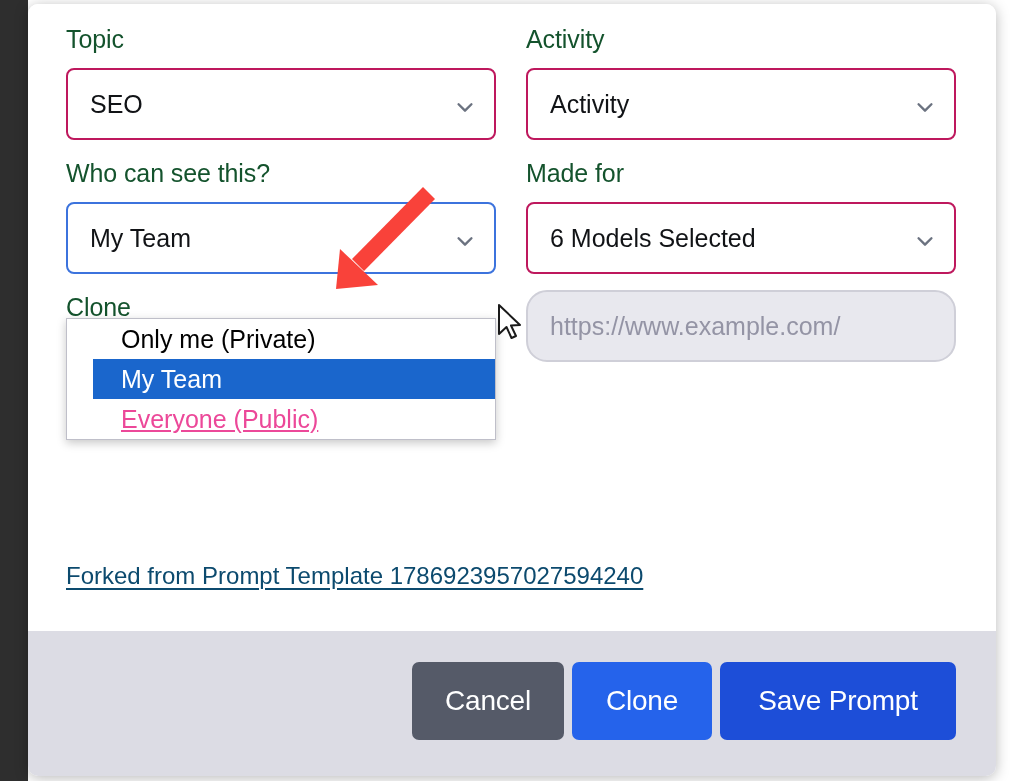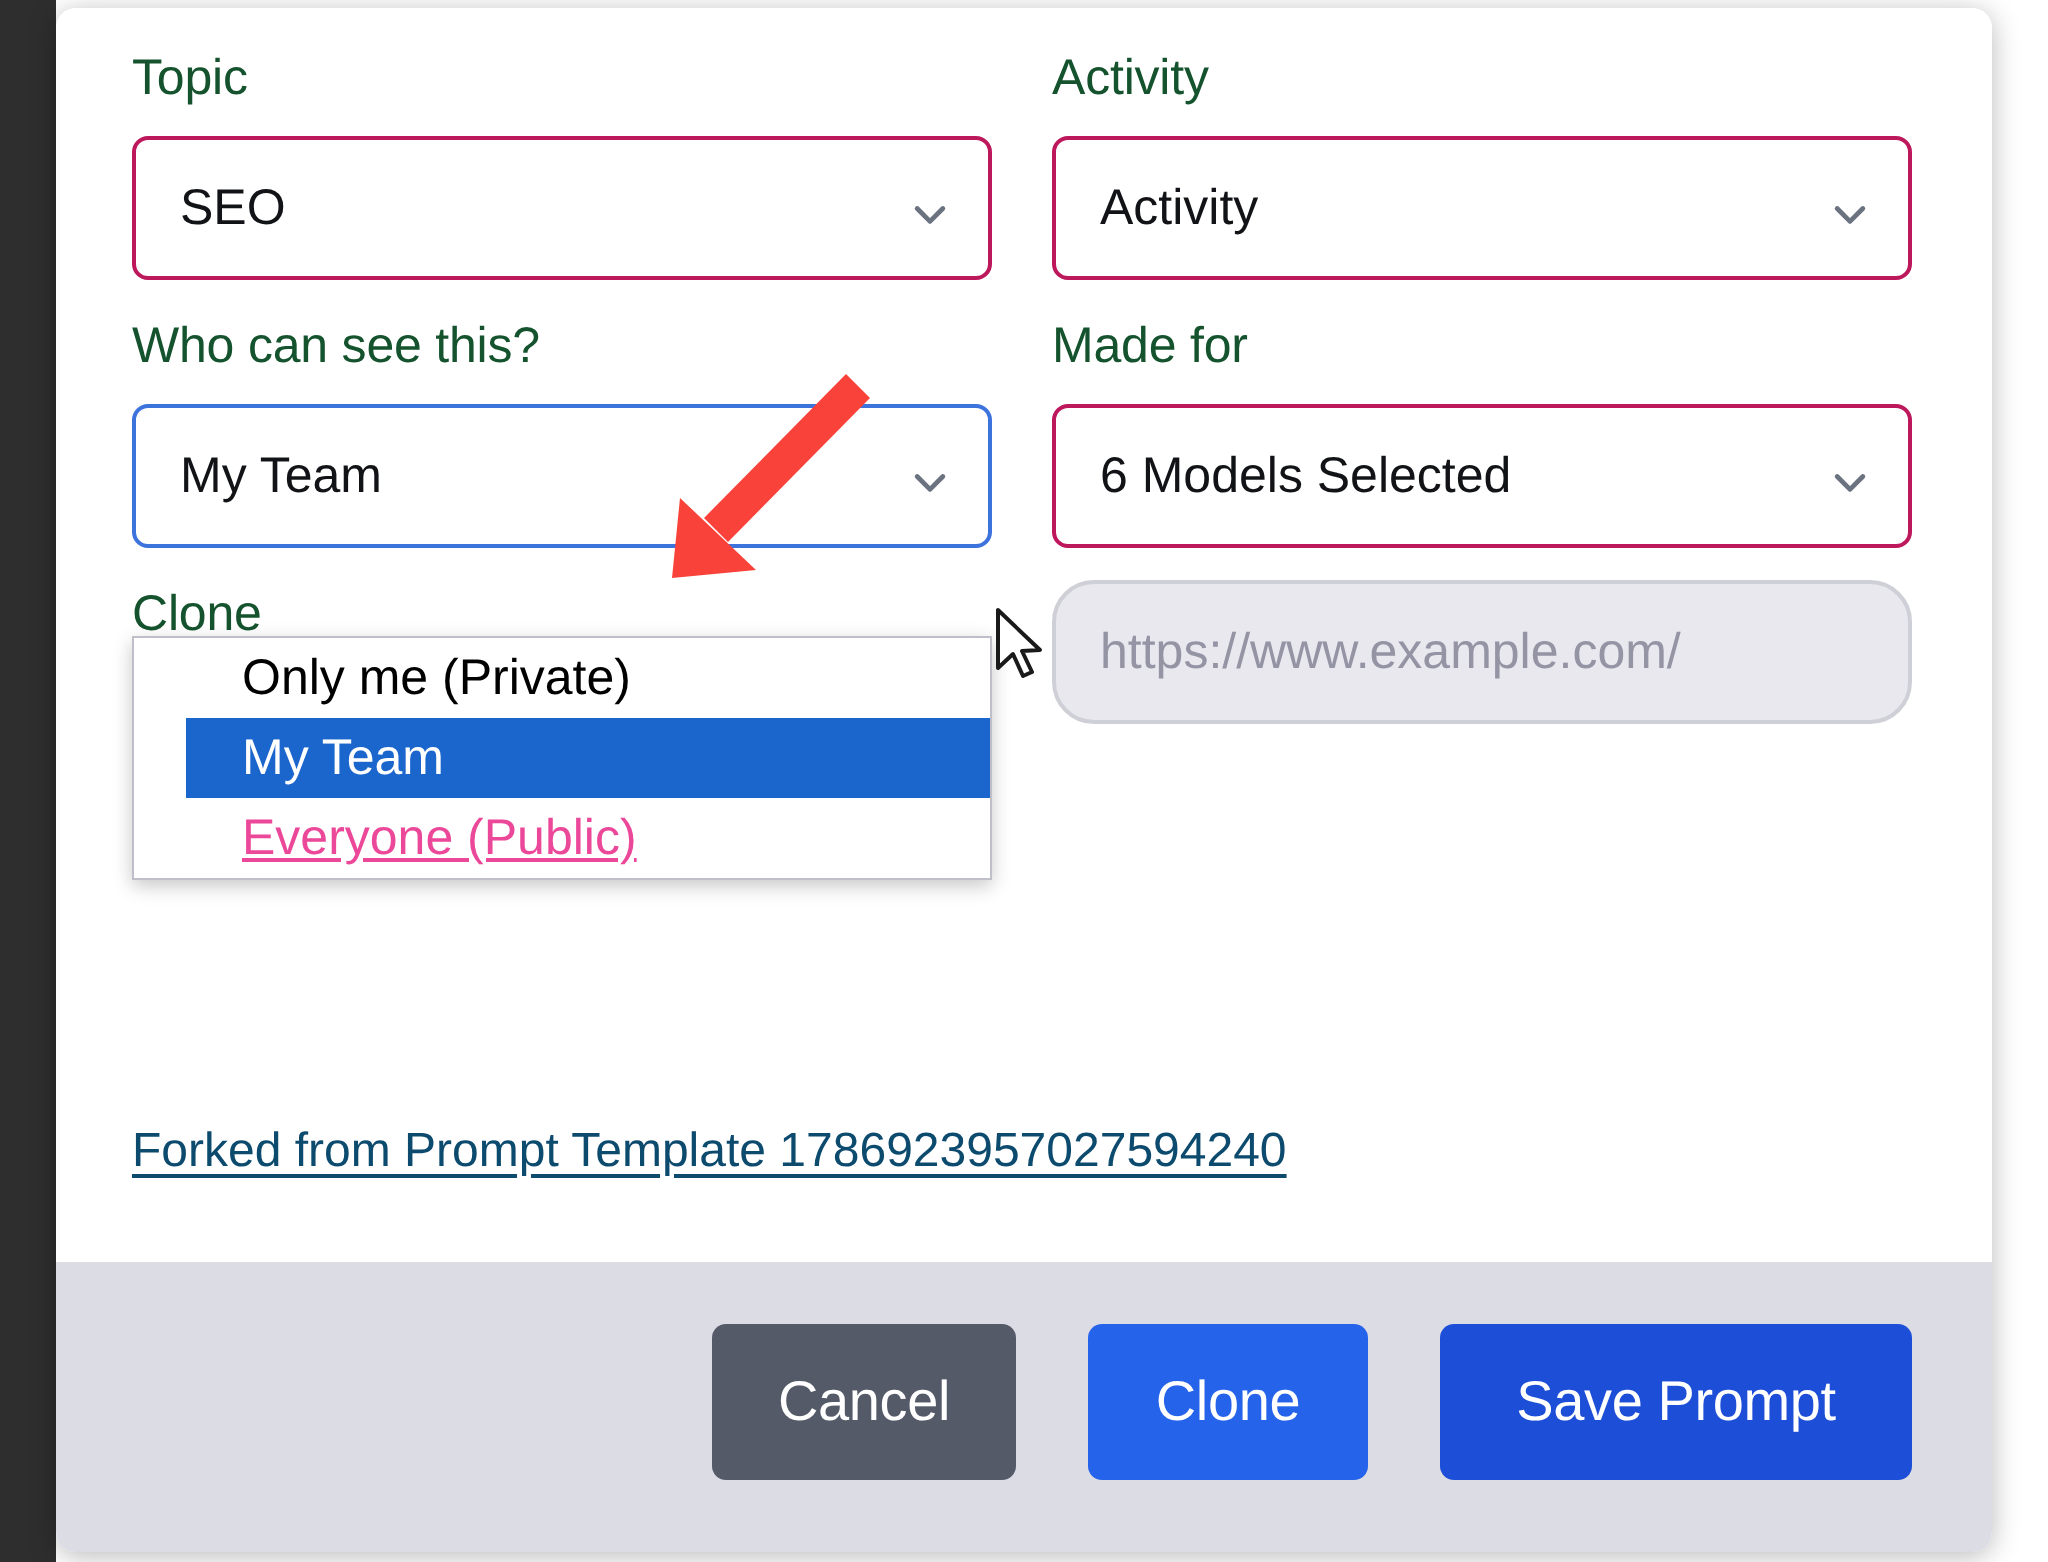--- a/index.html
+++ b/index.html
@@ -156,21 +156,21 @@
     top: 627px;
     width: 968px;
     height: 145px;
     background: #dcdce4;
     border-bottom-left-radius: 10px;
     border-bottom-right-radius: 10px;
     display: flex;
     align-items: flex-start;
     justify-content: flex-end;
     padding: 31px 40px 0 0;
-    gap: 36px;
+    gap: 8px;
   }
 
   .btn {
     border: none;
     border-radius: 7px;
     height: 78px;
     padding: 0 28px;
     font-size: 28px;
     color: #ffffff;
     font-family: "Liberation Sans", sans-serif;

